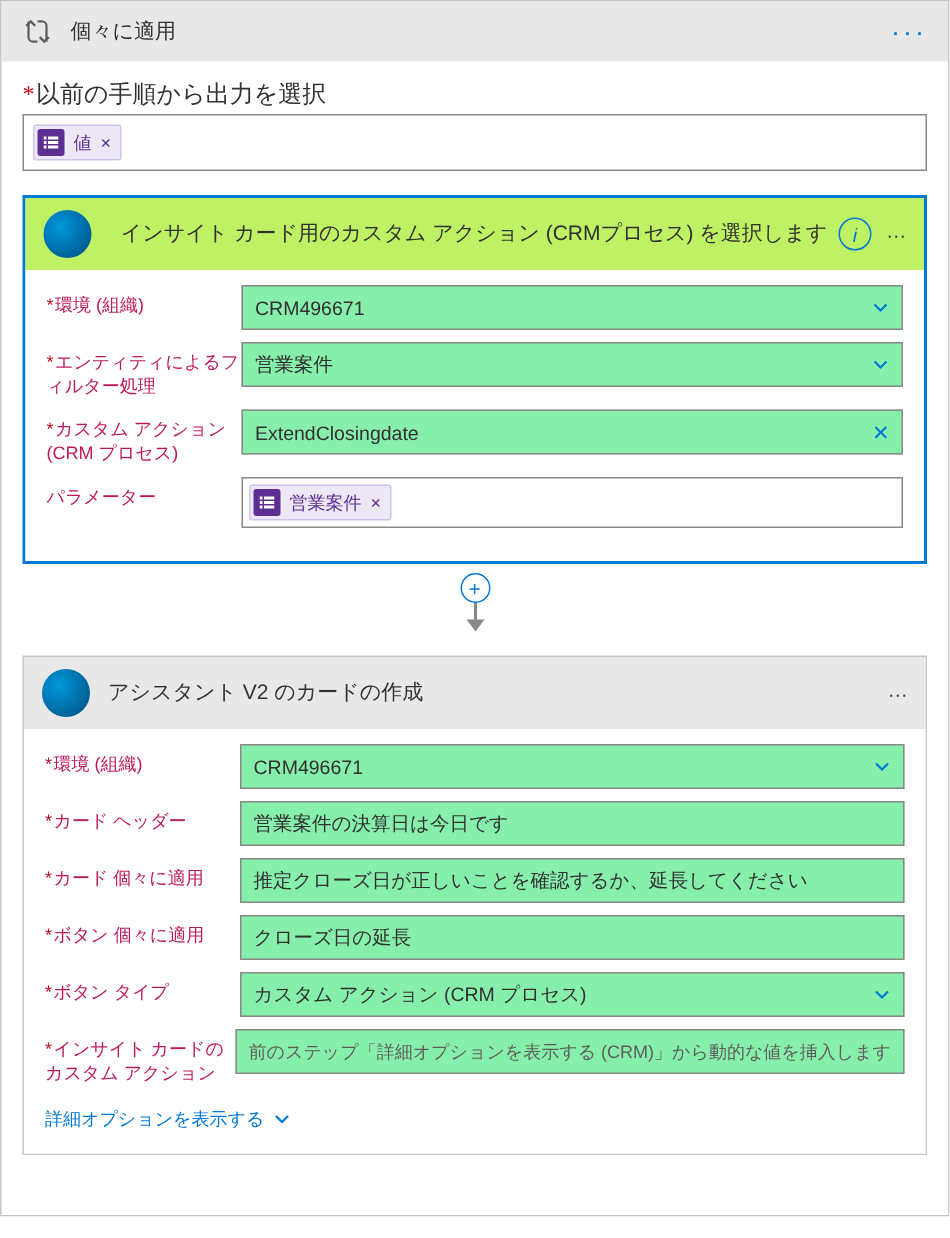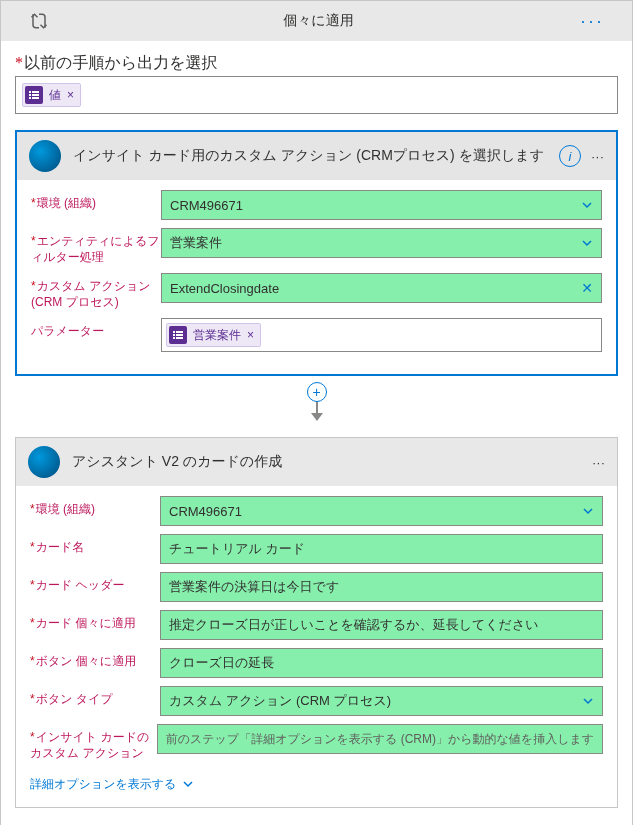--- a/index.html
+++ b/index.html
@@ -1,33 +1,33 @@
 <!DOCTYPE html>
 <html><head>
 <meta charset="utf-8">
 <style>
 * { box-sizing: border-box; margin: 0; padding: 0; }
 body { font-family: "Segoe UI", "Meiryo", sans-serif; font-size: 13px; background: #fff; color: #323130; width: 633px; }
 .outer { border: 1px solid #c8c6c4; }
-.outer-header { background: #e8e8e8; display: flex; align-items: center; height: 40px; padding: 0 24px; text-align: center; }
+.outer-header { background: #e8e8e8; display: flex; align-items: center; height: 40px; padding: 0 10px; }
 .outer-header .loop-icon { width: 28px; height: 28px; display: flex; align-items: center; justify-content: center; margin-right: 8px; transform: rotate(-90deg); }
 .outer-header .title { flex: 1; font-size: 14px; color: #323130; }
 .outer-header .more { color: #0078d4; font-size: 18px; letter-spacing: 2px; padding: 0 4px; cursor: pointer; }
 .outer-body { padding: 12px 14px 40px; }
 .section-label { font-size: 16px; margin-bottom: 2px; font-family: Liberation Serif, serif; }
 .req::before { content: "*"; color: #c50f1f; margin-right: 1px; }
 .tag-box { border: 1px solid #8a8886; padding: 6px; min-height: 36px; display: flex; align-items: center; }
 .tag { background: #ede7f6; border: 1px solid #d1c4e9; display: inline-flex; align-items: center; padding: 2px 6px 2px 2px; border-radius: 2px; }
 .tag-icon { background: #5c2e91; color: #fff; width: 18px; height: 18px; display: flex; align-items: center; justify-content: center; font-size: 10px; margin-right: 6px; border-radius: 2px; }
 .tag-text { color: #5c2e91; font-size: 12px; margin-right: 6px; }
 .tag-x { color: #5c2e91; font-size: 12px; cursor: pointer; }
 .card { border: 1px solid #c8c6c4; margin-top: 16px; }
 .card.selected { border: 2px solid #0078d4; }
 .card-header { background: #e8e8e8; display: flex; align-items: center; height: 48px; padding: 0 12px; }
-.card-header.selected { background: #e5e5e5; }
+.card-header.selected { background: #bef264; text-align: center; }
 .card-icon { width: 32px; height: 32px; border-radius: 50%; background: radial-gradient(circle at 35% 35%, #0099dd, #004a7c); margin-right: 12px; }
 .card-title { flex: 1; font-size: 14px; color: #323130; }
 .info-icon { width: 22px; height: 22px; border: 1.5px solid #0078d4; border-radius: 50%; color: #0078d4; display: flex; align-items: center; justify-content: center; font-size: 13px; font-style: italic; margin-right: 10px; cursor: pointer; }
 .card-body { padding: 10px 14px 14px; background: #fff; }
 .row { display: flex; align-items: flex-start; margin-bottom: 8px; }
 .row .label { width: 130px; font-size: 12px; color: #be185d; padding-top: 6px; line-height: 1.3; }
 .row .control { flex: 1; }
 .input { width: 100%; border: 1px solid #8a8886; height: 30px; padding: 0 8px; display: flex; align-items: center; justify-content: space-between; background: #86efac; }
 .input .value { font-size: 13px; color: #323130; overflow: hidden; white-space: nowrap; }
 .input .chev { color: #0078d4; }
@@ -165,28 +165,20 @@
               <span class="value">CRM496671</span>
               <span class="chev">
                   <svg width="12" height="12" viewBox="0 0 12 12">
                     <path d="M2 4l4 4 4-4" stroke="#0078d4" stroke-width="1.5" fill="none"></path>
                   </svg>
                 </span>
             </div>
           </div>
         </div>
         <div class="row">
-          <div class="label req">カード名</div>
-          <div class="control">
-              <div class="input text-only">
-                <span class="value">チュートリアル カード</span>
-              </div>
-            </div>
-        </div>
-        <div class="row">
           <div class="label req">カード ヘッダー</div>
           <div class="control">
               <div class="input text-only">
                 <span class="value">営業案件の決算日は今日です</span>
               </div>
             </div>
         </div>
         <div class="row">
           <div class="label req">カード 個々に適用</div>
           <div class="control">

